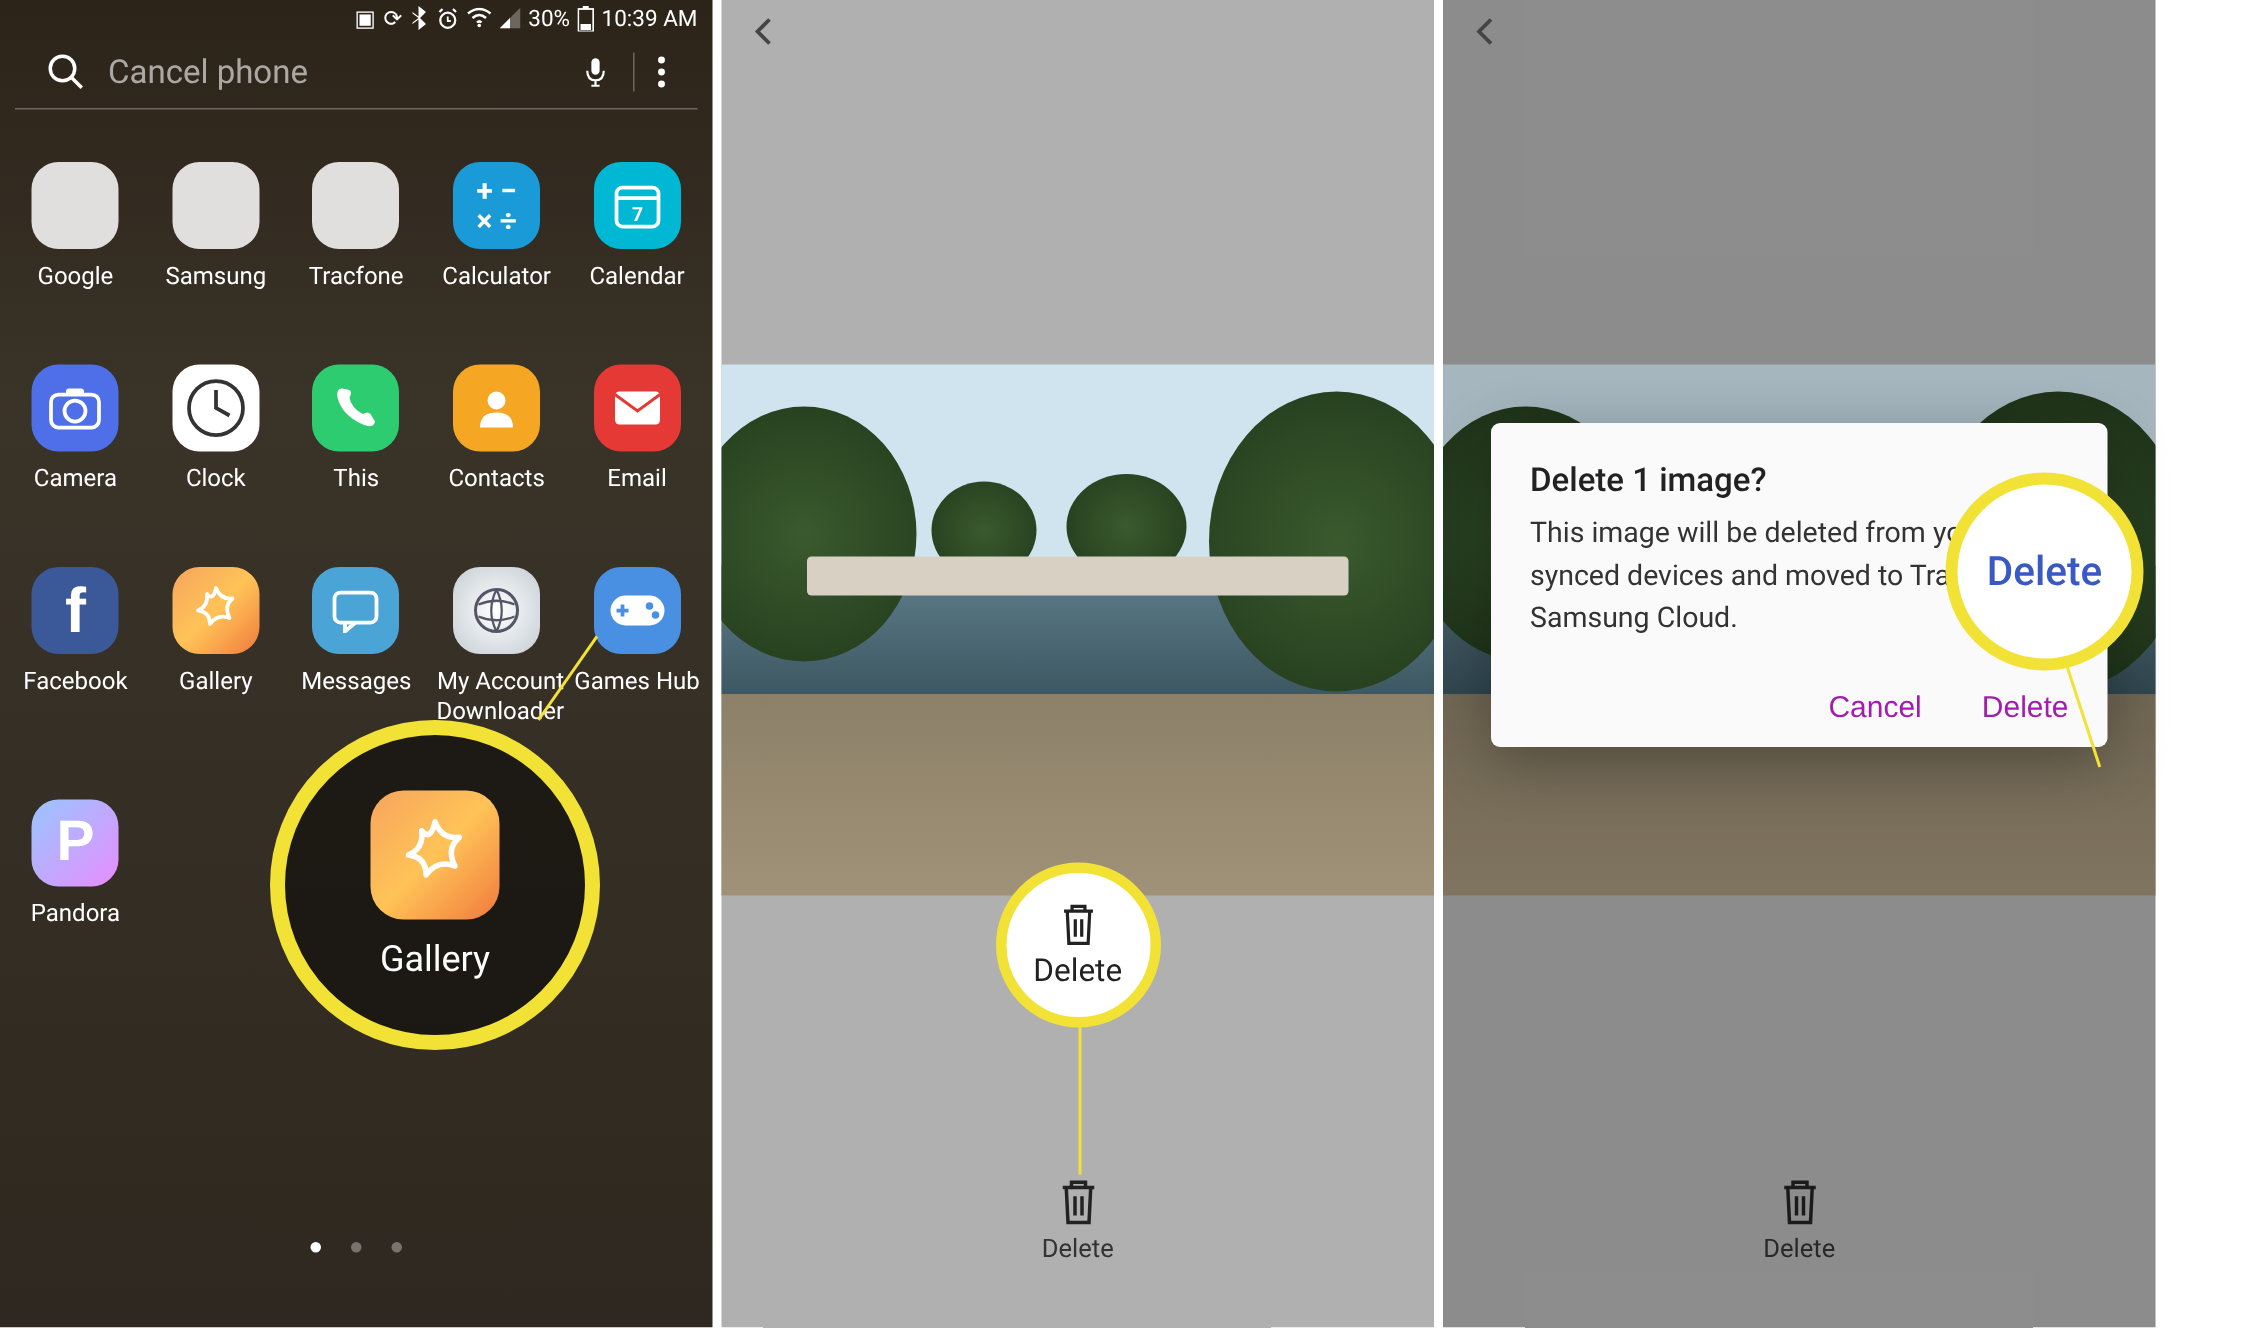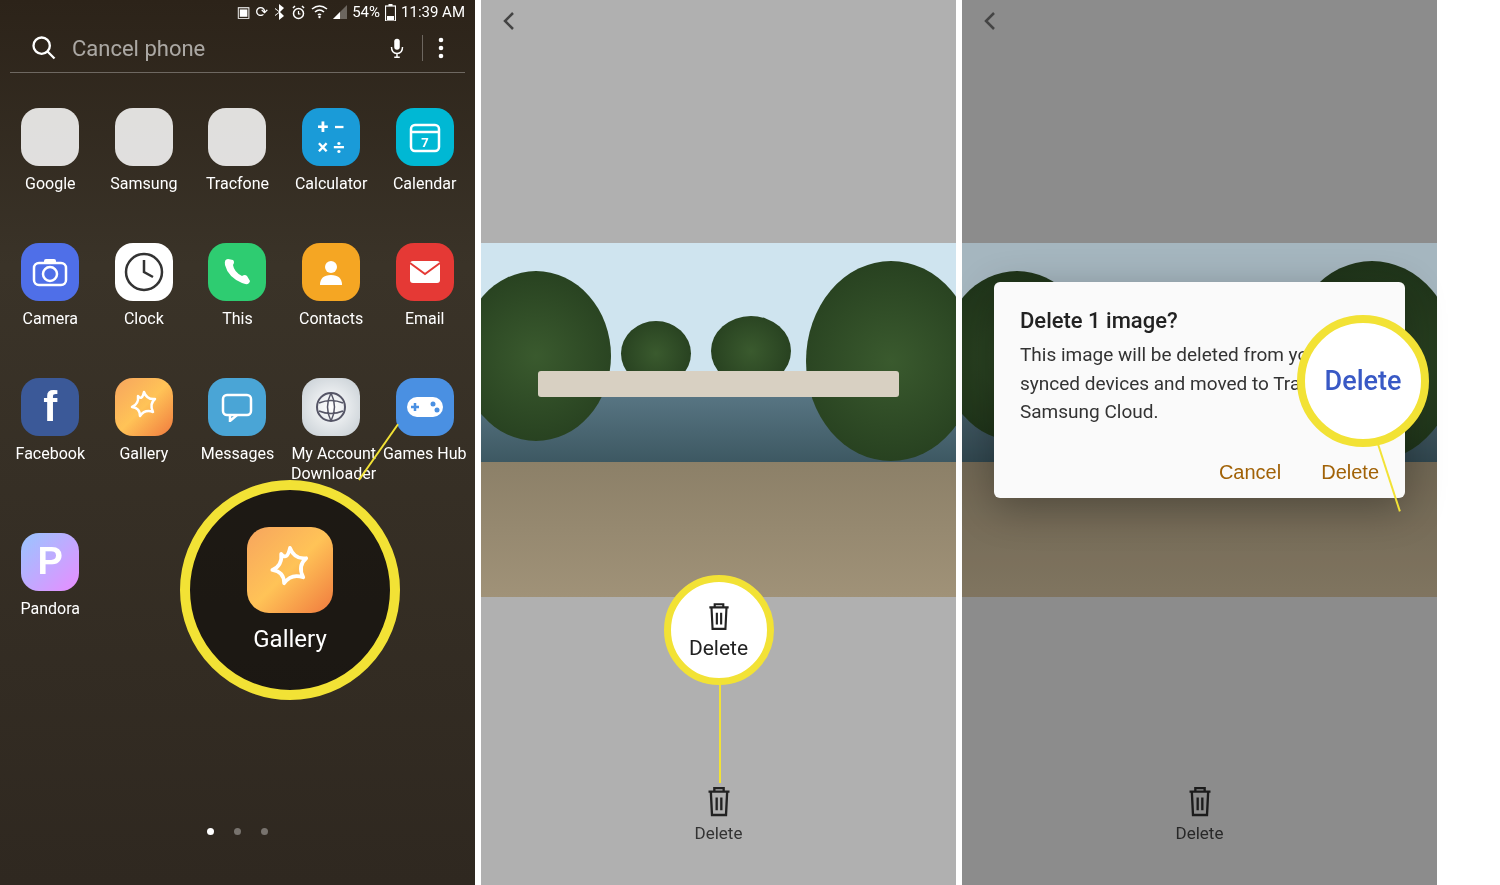--- a/index.html
+++ b/index.html
@@ -75,21 +75,21 @@
 .callout-delete .trash-sm { width: 26px; height: 30px; }
 .callout-delete .lbl { font-size: 21px; color: #222; }
 .callout-line2 { position: absolute; width: 2px; height: 100px; background: #f2e235; left: 50%; bottom: -98px; }
 
 
 .overlay { position: absolute; inset: 0; background: rgba(0,0,0,0.2); z-index: 2; }
 .dialog { position: absolute; z-index: 5; top: 282px; left: 32px; right: 32px; background: #fafafa; border-radius: 6px; padding: 26px 26px 14px 26px; box-shadow: 0 10px 40px rgba(0,0,0,0.3); }
 .dialog-title { font-size: 22px; color: #222; margin-bottom: 8px; font-weight: 500; }
 .dialog-text { font-size: 19px; color: #333; line-height: 1.5; margin-bottom: 34px; }
 .dialog-row { display: flex; justify-content: flex-end; gap: 40px; }
-.dialog-btn { font-size: 20px; color: #a16207; cursor: pointer; background: none; border: none; font-weight: 500; }
+.dialog-btn { font-size: 20px; color: #a21caf; cursor: pointer; background: none; border: none; font-weight: 500; }
 
 .callout-dlgdelete { position: absolute; top: 315px; right: 8px; width: 132px; height: 132px; z-index: 6; pointer-events: none; }
 .callout-dlgdelete .cir { width: 100%; height: 100%; border-radius: 50%; border: 8px solid #f2e235; background: #fff; display: flex; align-items: center; justify-content: center; }
 .callout-dlgdelete .lbl { font-size: 27px; color: #3959c5; font-weight: 500; }
 .callout-line3 { position: absolute; width: 2px; height: 74px; background: #f2e235; left: 60%; bottom: -68px; transform: rotate(-18deg); transform-origin: top; }
 </style>
 </head>
 <body>
 
 <div class="panel panel1">
@@ -113,29 +113,29 @@
           <path d="M1 4 Q8.5 -2 16 4 M4 7 Q8.5 3 13 7 M7 10 Q8.5 8.5 10 10" stroke="#fff" stroke-width="1.6" fill="none"></path>
           <circle cx="8.5" cy="12" r="1.2" fill="#fff"></circle>
         </svg>
     </span>
     <span>
       <svg width="14" height="14" viewBox="0 0 14 14">
           <path d="M0 14 L14 0 L14 14 Z" fill="rgba(255,255,255,0.3)"></path>
           <path d="M0 14 L7 7 L7 14 Z" fill="#fff"></path>
         </svg>
     </span>
-    <span>54%</span>
+    <span>30%</span>
     <span>
       <svg width="11" height="17" viewBox="0 0 11 17">
           <rect x="3.5" y="0" width="4" height="2" fill="#fff"></rect>
           <rect x="0.5" y="2" width="10" height="15" fill="none" stroke="#fff" stroke-width="1.2"></rect>
           <rect x="2" y="12" width="7" height="4" fill="#fff"></rect>
         </svg>
     </span>
-    <span>11:39 AM</span>
+    <span>10:39 AM</span>
   </div>
 
   <div class="search-row">
     <svg class="search-icon-svg" viewBox="0 0 24 24">
         <circle cx="10" cy="10" r="7" fill="none" stroke="#fff" stroke-width="2"></circle>
         <path d="M15 15 L21 21" stroke="#fff" stroke-width="2"></path>
       </svg>
     <span class="search-text">Cancel phone</span>
     <svg class="mic-icon-svg" viewBox="0 0 24 24">
         <rect x="9" y="2" width="6" height="12" rx="3" fill="#fff"></rect>

